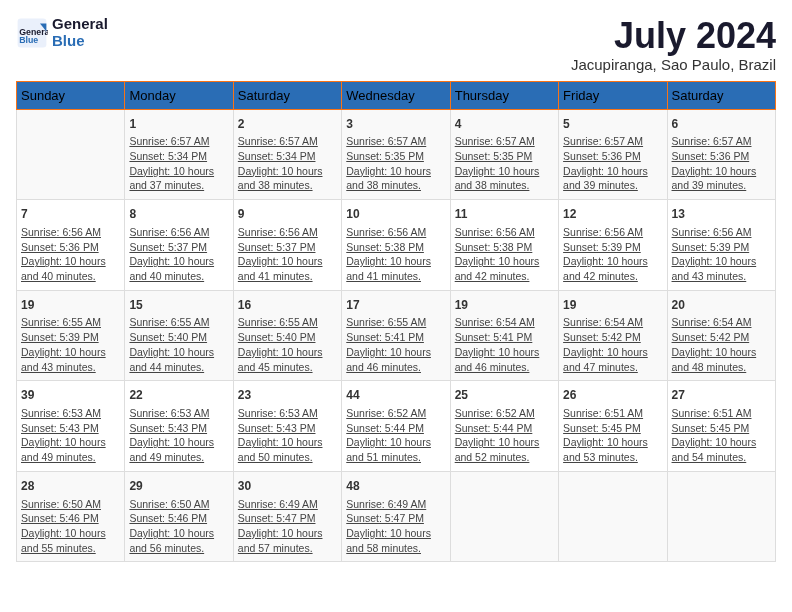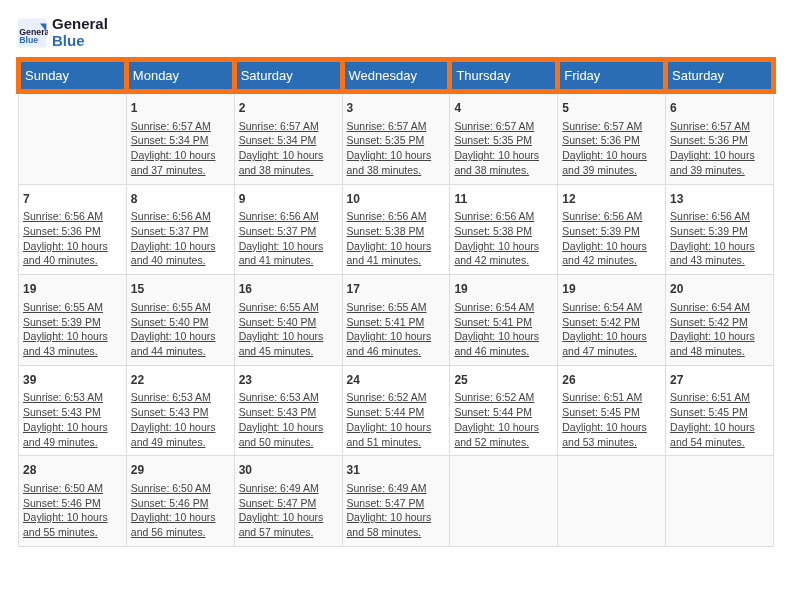--- a/index.html
+++ b/index.html
@@ -38,26 +38,26 @@
       font-size: 15px;
       color: #333;
     }
     table {
       width: 100%;
       border-collapse: collapse;
       font-size: 11px;
     }
     thead tr th {
       background: #2a6db5;
-      color: #ffffff;
+      color: #000000;
       padding: 6px 4px;
       text-align: left;
       font-size: 13px;
       font-weight: normal;
-      border: 5px solid #f97316;
+      border: 1px solid #f97316;
       margin-left: 28px;
     }
     tbody tr {
       border-bottom: 1px solid #ccc;
     }
     tbody td {
       vertical-align: top;
       padding: 6px 4px;
       border: 1px solid #ddd;
       color: #333;
@@ -91,20 +91,24 @@
       <text x="4" y="22" font-size="11" font-weight="bold" fill="#1a1a2e" font-family="Arial">General</text>
       <text x="4" y="33" font-size="11" font-weight="bold" fill="#2a6db5" font-family="Arial">Blue</text>
 
       <polygon points="30,8 38,8 38,18" fill="#2a6db5"></polygon>
     </svg>
     <div style="display:flex;flex-direction:column;line-height:1.1">
       <span style="font-size:15px;font-weight:bold;color:#1a1a2e;">General</span>
       <span style="font-size:15px;font-weight:bold;color:#2a6db5;">Blue</span>
     </div>
   </div>
+  <div class="title-block">
+    <div class="main-title">July 2024</div>
+    <div class="subtitle">Jacupiranga, Sao Paulo, Brazil</div>
+  </div>
 </div>
 
 <table>
   <thead>
     <tr>
     <th>Sunday</th>
         <th>Monday</th>
         <th>Saturday</th>
         <th>Wednesday</th>
         <th>Thursday</th>
@@ -276,21 +280,21 @@
 and 49 minutes.</div>
         </td>
         <td>
           <span class="day-num">23</span>
           <div class="cell-info" style="white-space: pre-line;">Sunrise: 6:53 AM
 Sunset: 5:43 PM
 Daylight: 10 hours
 and 50 minutes.</div>
         </td>
         <td>
-          <span class="day-num">24</span>
+          <span class="day-num">44</span>
           <div class="cell-info" style="white-space: pre-line;">Sunrise: 6:52 AM
 Sunset: 5:44 PM
 Daylight: 10 hours
 and 51 minutes.</div>
         </td>
         <td>
           <span class="day-num">25</span>
           <div class="cell-info" style="white-space: pre-line;">Sunrise: 6:52 AM
 Sunset: 5:44 PM
 Daylight: 10 hours
@@ -327,21 +331,21 @@
 and 56 minutes.</div>
         </td>
         <td>
           <span class="day-num">30</span>
           <div class="cell-info" style="white-space: pre-line;">Sunrise: 6:49 AM
 Sunset: 5:47 PM
 Daylight: 10 hours
 and 57 minutes.</div>
         </td>
         <td>
-          <span class="day-num">31</span>
+          <span class="day-num">48</span>
           <div class="cell-info" style="white-space: pre-line;">Sunrise: 6:49 AM
 Sunset: 5:47 PM
 Daylight: 10 hours
 and 58 minutes.</div>
         </td>
         <td></td>
         <td></td>
         <td></td>
       </tr>
     </tbody>

